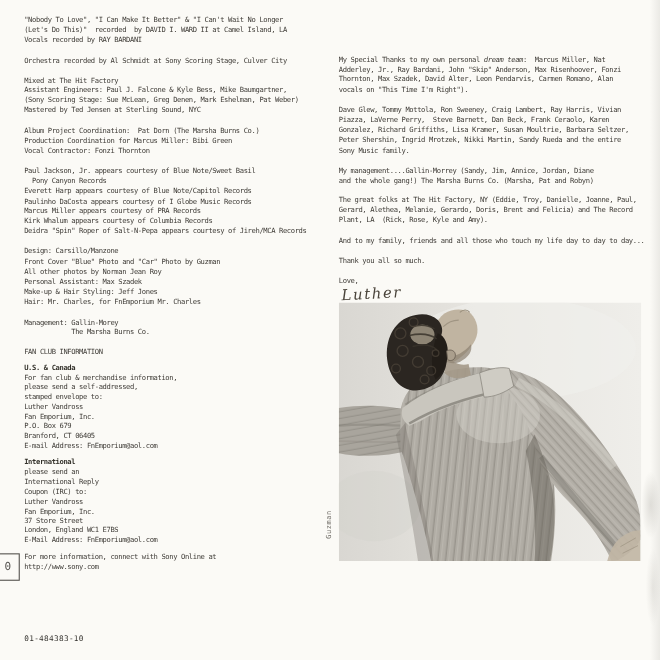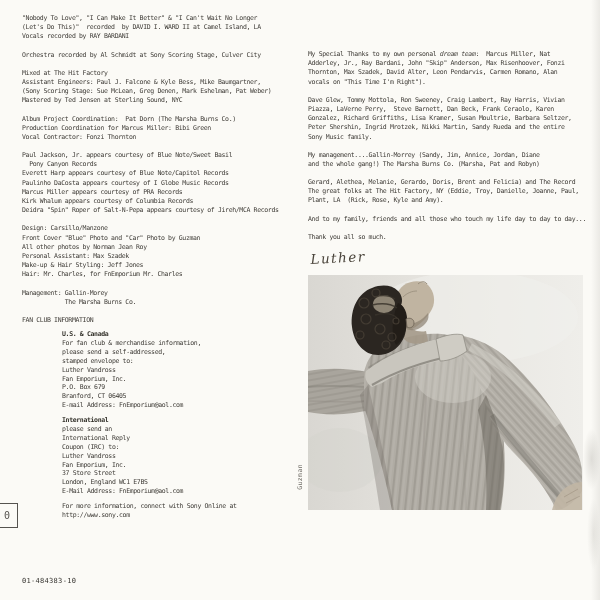--- a/index.html
+++ b/index.html
@@ -4,21 +4,21 @@
 <style>
   html,body{margin:0;padding:0;}
   body{width:600px;height:600px;background:#fbfaf6;font-family:"DejaVu Sans Mono","Liberation Mono",monospace;}
   .page{position:relative;width:600px;height:600px;overflow:hidden;background:#fbfaf6;}
   .col{position:absolute;top:14px;color:#3e3b36;font-size:6.5px;letter-spacing:-0.35px;}
   .col-left{left:22px;width:285px;}
   .col-right{left:308px;width:290px;margin-top:36px;}
   .ln{white-space:pre;line-height:9.2px;height:9.2px;}
   .block{margin-bottom:9px;}
   .fan .ln{line-height:8.9px;height:8.9px;}
-  .fan{margin-bottom:6px;margin-left:40px;}
+  .fan{margin-bottom:6px;}
   .bold{font-weight:bold;color:#323029;}
   .fanhead{margin-bottom:5px;}
   .it{font-style:italic;}
   .love-line{white-space:pre;line-height:9.2px;}
   .signature{font-family:"DejaVu Serif","Liberation Serif",serif;font-style:italic;font-size:13.5px;color:#4a443b;letter-spacing:1.5px;transform:rotate(-3deg);transform-origin:left top;width:max-content;margin:1px 0 0 2px;}
   .photo{position:absolute;left:308px;top:275px;width:275px;height:235px;}
   .photo svg{display:block;width:100%;height:100%;}
   .photo-credit{position:absolute;left:296px;top:464px;writing-mode:vertical-rl;transform:rotate(180deg);font-size:6.3px;letter-spacing:0.5px;color:#6d6a64;}
   .corner-box{position:absolute;left:-4px;top:503px;width:20px;height:23px;border:1.2px solid #55534f;display:flex;align-items:center;justify-content:center;font-size:10px;color:#55534f;background:transparent;}
   .catalog{position:absolute;left:22px;top:577px;font-size:7px;letter-spacing:0.3px;color:#34322e;}
@@ -123,30 +123,31 @@
         <div class="ln">Piazza, LaVerne Perry,  Steve Barnett, Dan Beck, Frank Ceraolo, Karen</div>
         <div class="ln">Gonzalez, Richard Griffiths, Lisa Kramer, Susan Moultrie, Barbara Seltzer,</div>
         <div class="ln">Peter Shershin, Ingrid Mrotzek, Nikki Martin, Sandy Rueda and the entire</div>
         <div class="ln">Sony Music family.</div>
       </div>
     <div class="block">
         <div class="ln">My management....Gallin-Morrey (Sandy, Jim, Annice, Jordan, Diane</div>
         <div class="ln">and the whole gang!) The Marsha Burns Co. (Marsha, Pat and Robyn)</div>
       </div>
     <div class="block">
+        <div class="ln">The great folks at The Hit Factory, NY (Eddie, Troy, Danielle, Joanne, Paul,</div>
         <div class="ln">Gerard, Alethea, Melanie, Gerardo, Doris, Brent and Felicia) and The Record</div>
-        <div class="ln">The great folks at The Hit Factory, NY (Eddie, Troy, Danielle, Joanne, Paul,</div>
         <div class="ln">Plant, LA  (Rick, Rose, Kyle and Amy).</div>
       </div>
     <div class="block">
         <div class="ln">And to my family, friends and all those who touch my life day to day to day...</div>
       </div>
     <div class="block">
         <div class="ln">Thank you all so much.</div>
       </div>
+    <div class="love-line">Love,</div>
     <div class="signature">Luther</div>
   </div>
 
   <div class="photo">
     <svg viewBox="0 0 275 235" xmlns="http://www.w3.org/2000/svg">
       <defs>
         <linearGradient id="bgG" x1="0" y1="0" x2="1" y2="0">
           <stop offset="0" stop-color="#d9d7d2"></stop>
           <stop offset="0.45" stop-color="#e6e4df"></stop>
           <stop offset="1" stop-color="#efeeea"></stop>

